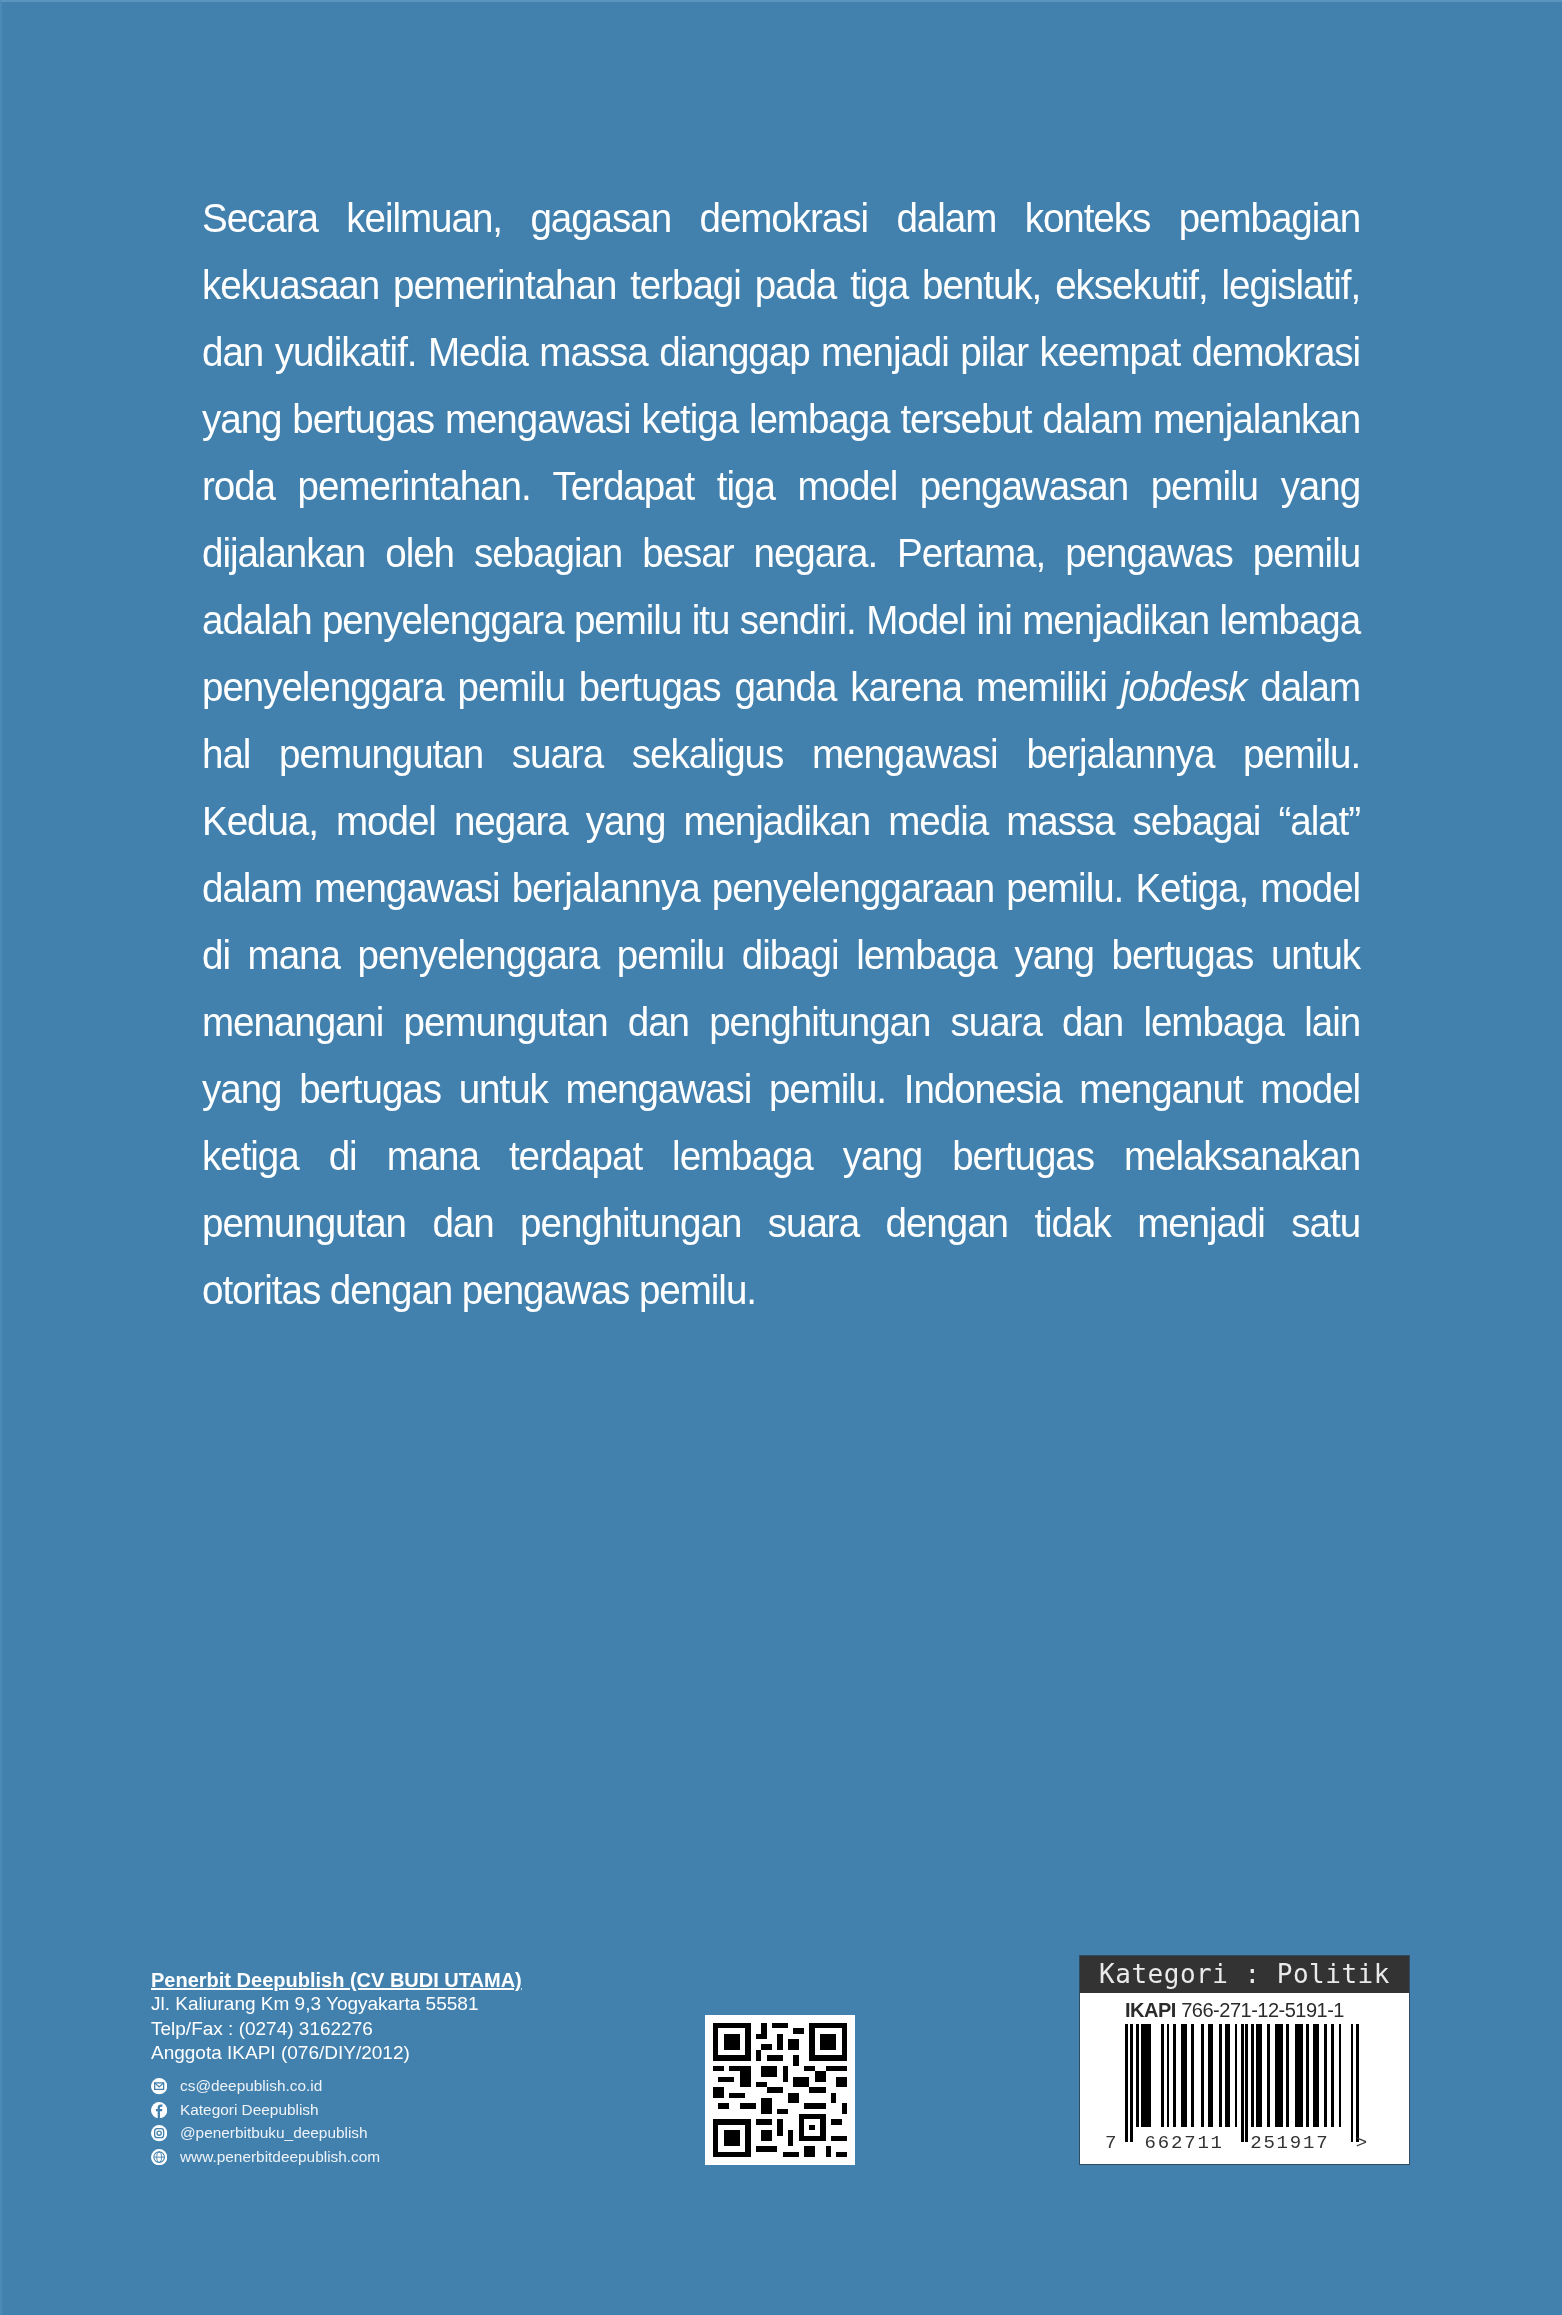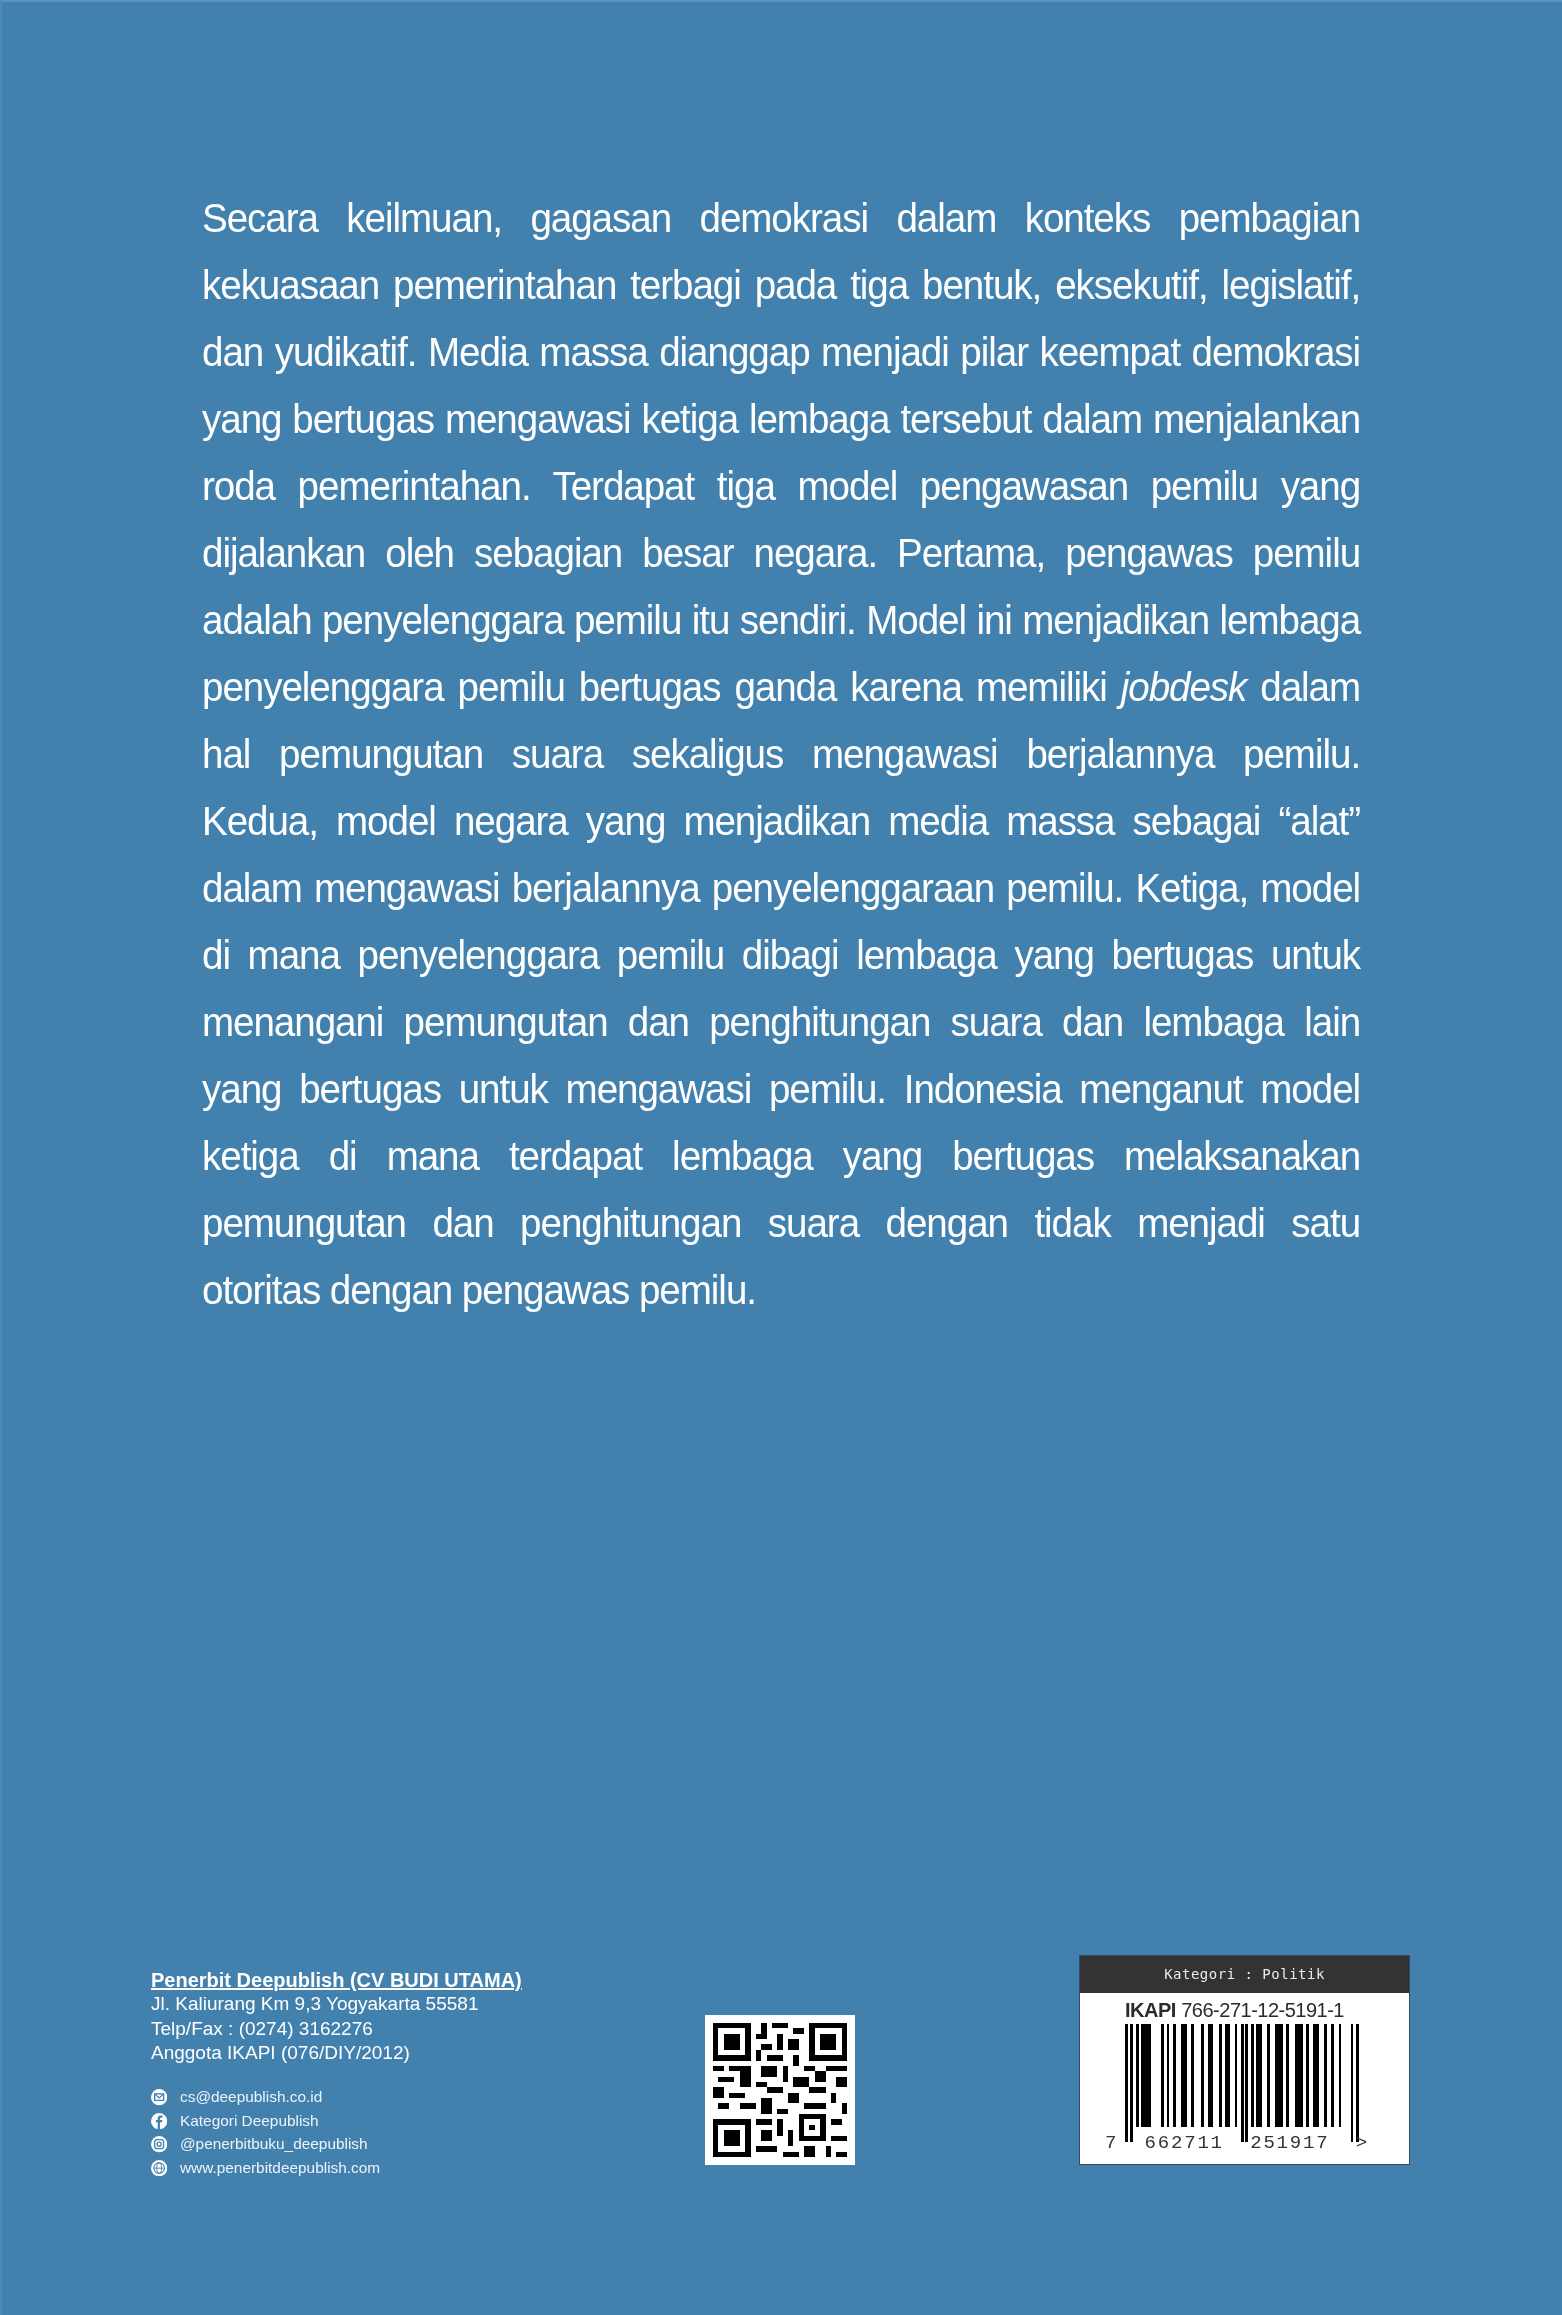--- a/index.html
+++ b/index.html
@@ -15,27 +15,27 @@
     font-family: "Liberation Sans", sans-serif;
     font-size: 41px; line-height: 67px;
     text-align: justify; text-align-last: left;
     letter-spacing: -1.1px; transform: scaleX(0.94); transform-origin: left top;
     width: 1232px;
   }
   .blurb em { font-style: italic; }
   .publisher { position: absolute; left: 151px; top: 1968px; width: 507px; }
   .pub-name { font-weight: bold; font-size: 20px; line-height: 24.4px; text-decoration: underline; }
   .pub-line { font-size: 19px; line-height: 24.4px; color: #ffffff; }
-  .contacts { margin-top: 20px; }
+  .contacts { margin-top: 9px; }
   .contact { display: flex; align-items: center; height: 23.5px; font-size: 15.4px; color: #eef3f8; }
   .contact svg { width: 16.3px; height: 16.3px; margin-right: 12.7px; flex: none; }
   .qr { position: absolute; left: 705px; top: 2015px; width: 150px; height: 150px; background: #fff; }
   .qr svg { position: absolute; left: 8.1px; top: 8.1px; width: 134px; height: 134px; }
   .barcode-box { position: absolute; left: 1079px; top: 1955px; width: 331px; height: 210px; background: #fff; border: 1.8px solid #2f4c63; box-sizing: border-box; }
-  .category { height: 37px; background: #333333; color: #eaeaea; font-family: "DejaVu Sans Mono", monospace; font-size: 14px; line-height: 37px; text-align: center; letter-spacing: 0.5px; }
+  .category { height: 37px; background: #333333; color: #eaeaea; font-family: "DejaVu Sans Mono", monospace; font-size: 26px; line-height: 37px; text-align: center; letter-spacing: 0.5px; }
   .sidn { position: absolute; left: 45px; top: 43px; color: #2b2b2b; font-size: 20px; letter-spacing: -0.5px; white-space: nowrap; }
   .sidn b { margin-right: 5.4px; }
   .bars { position: absolute; left: 45px; top: 68px; width: 240px; height: 118px; }
   .bar-digits { position: absolute; left: 25px; top: 176px; width: 289px; font-family: Liberation Mono, monospace; font-size: 19px; color: #333; white-space: pre; letter-spacing: 1.8px; }
 </style>
 </head>
 <body>
 
 <div class="cover-edge"></div>
 

